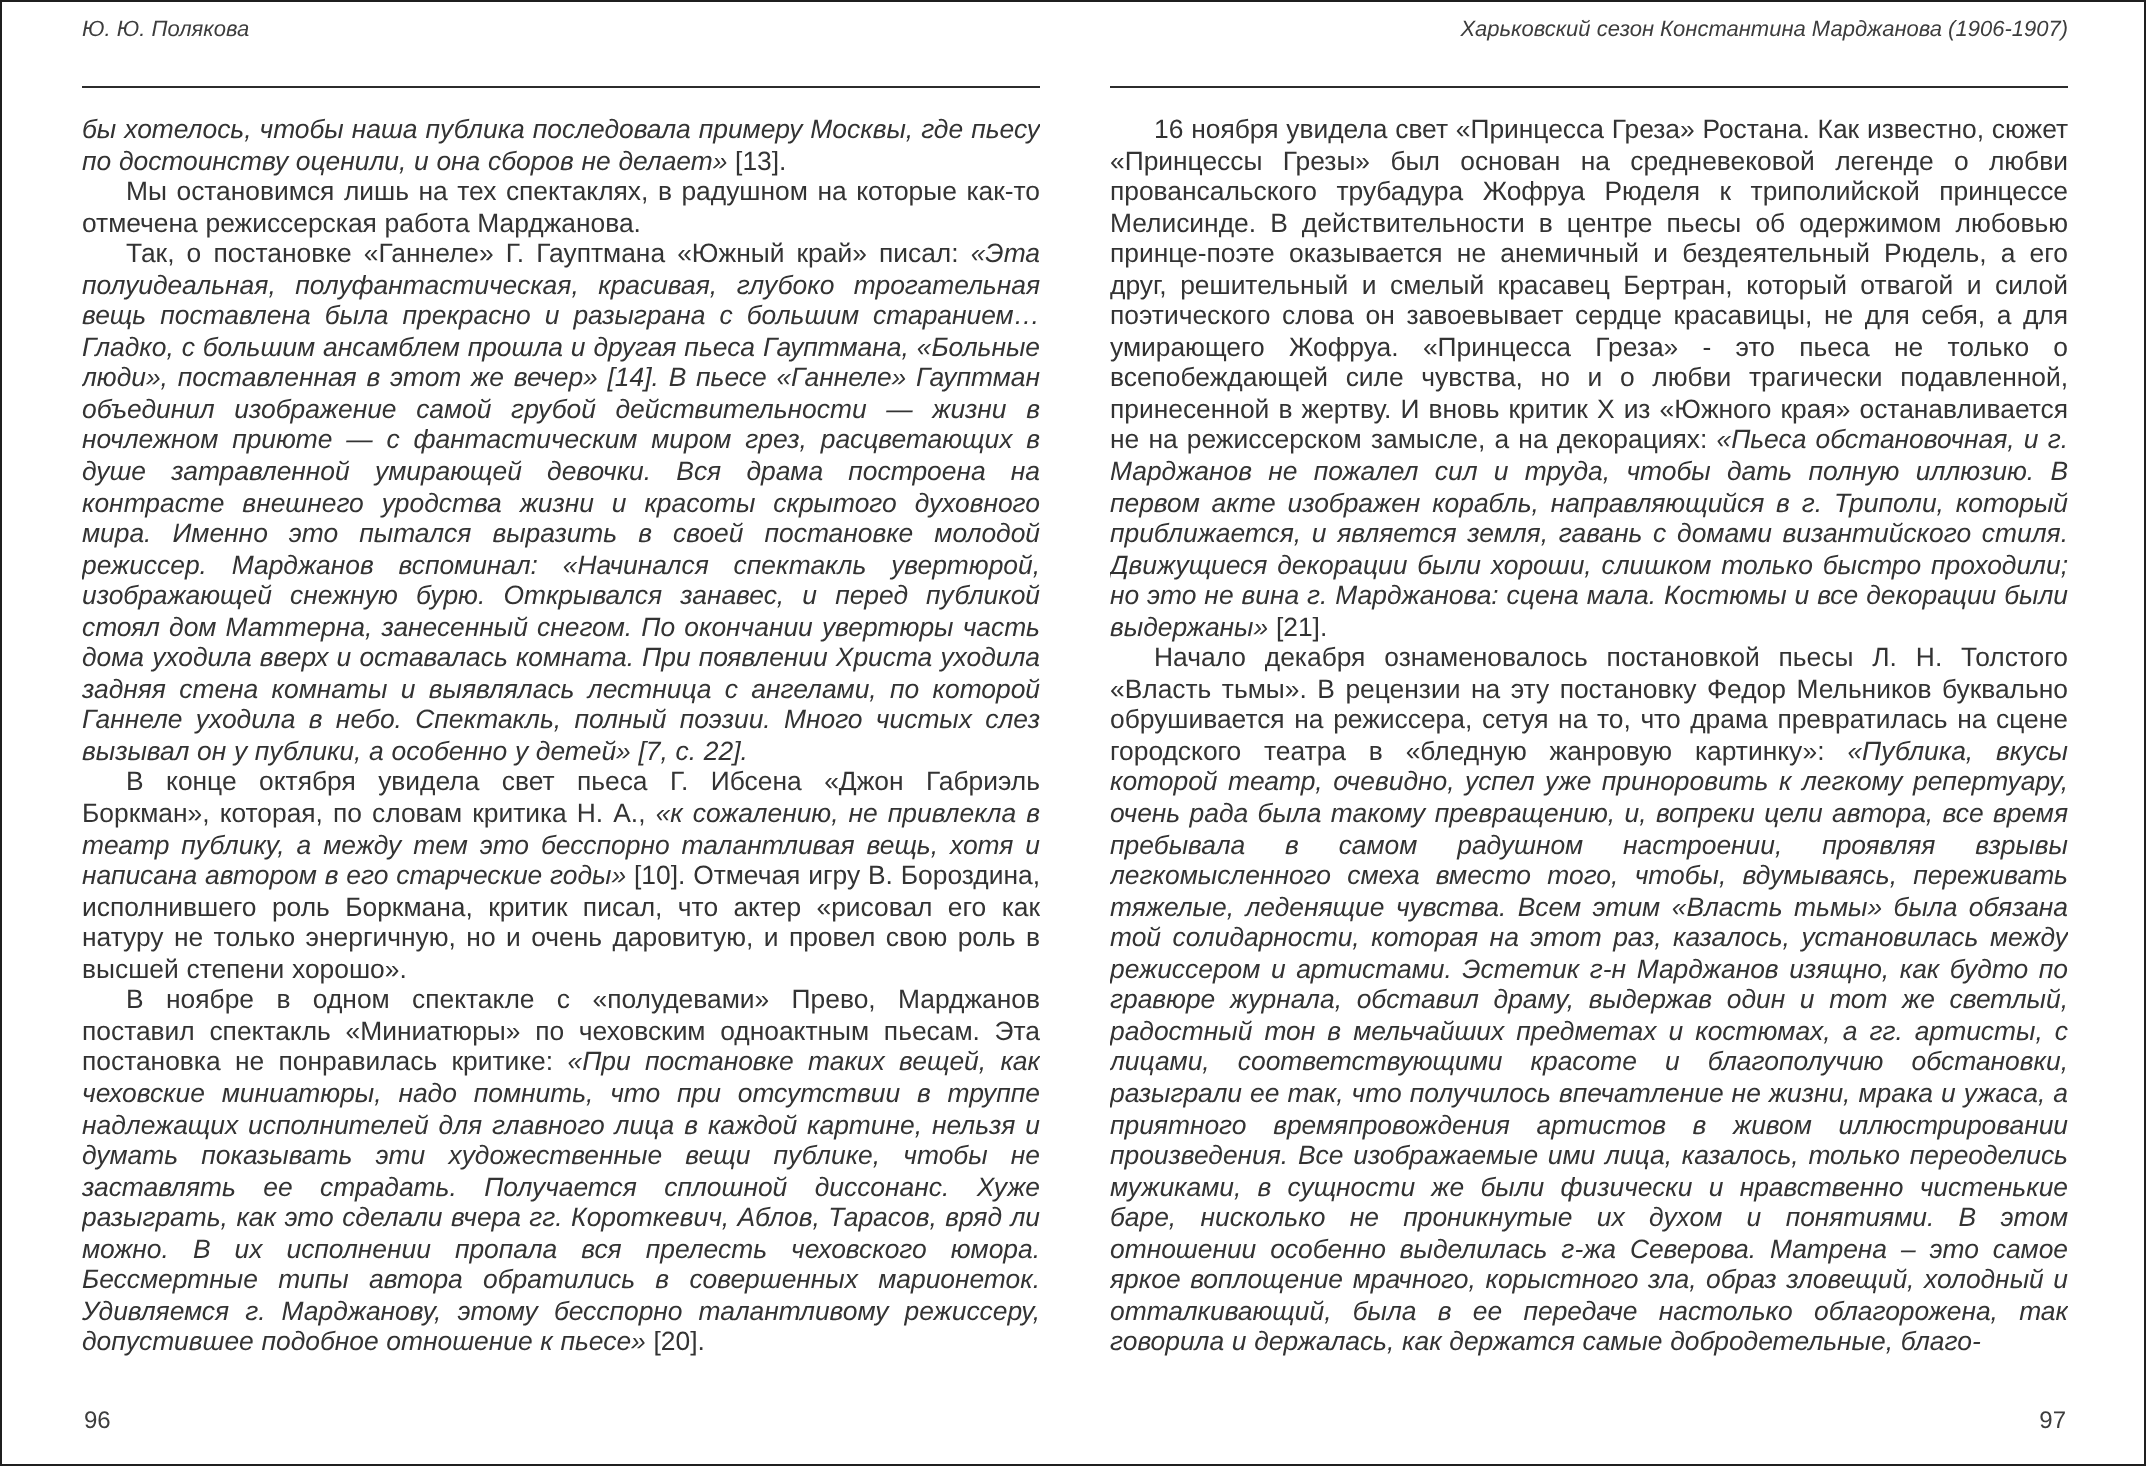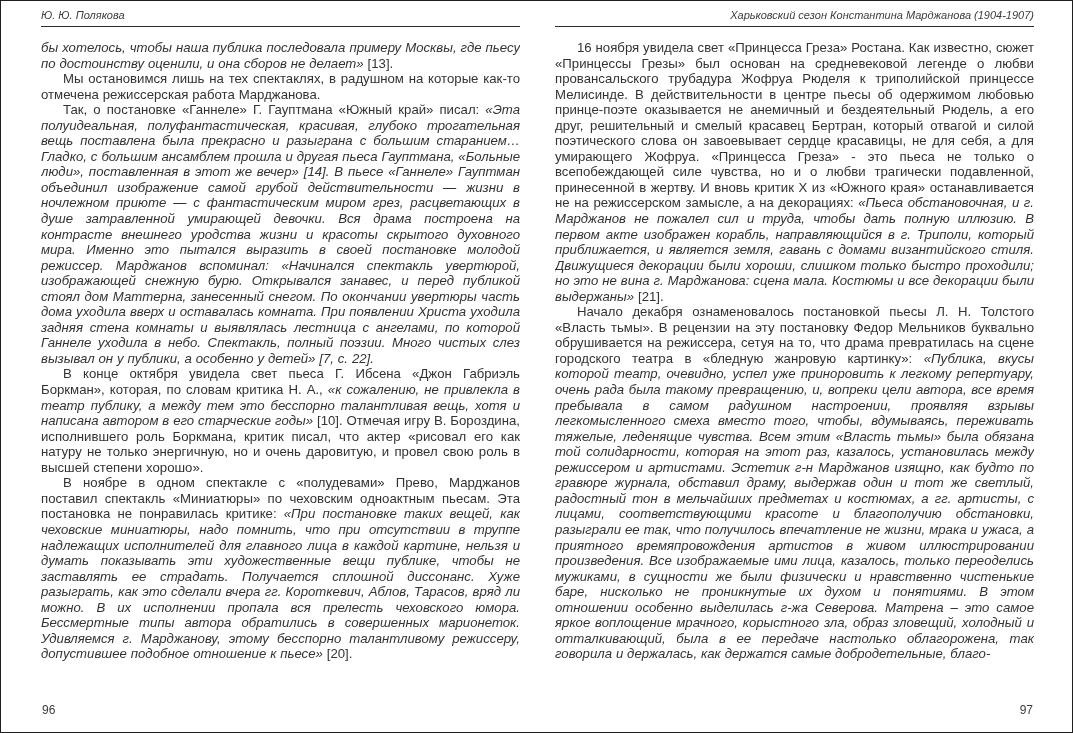--- a/index.html
+++ b/index.html
@@ -15,21 +15,21 @@
   .header {
     display:flex;
     gap:35px;
     padding:8px 38px 0 40px;
   }
   .header-cell {
     width:480px;
     font-size:11px;
     font-style:italic;
     color:#3d3d3d;
-    padding-bottom:5px;
+    padding-bottom:22px;
     border-bottom:1.5px solid #2c2c2c;
     white-space:nowrap;
     overflow:hidden;
   }
   .header-cell.right { text-align:right; }
   .columns {
     display:flex;
     gap:35px;
     padding:13px 38px 0 40px;
     justify-content:center;
@@ -56,21 +56,21 @@
   }
   .pagenum.left { left:41px; }
   .pagenum.right { right:39px; }
 </style>
 </head>
 <body>
 
 <div class="sheet">
   <div class="header">
     <div class="header-cell">Ю. Ю. Полякова</div>
-    <div class="header-cell right">Харьковский сезон Константина Марджанова (1904-1907)</div>
+    <div class="header-cell right">Харьковский сезон Константина Марджанова (1906-1907)</div>
   </div>
 
   <div class="columns">
     <div class="page-col">
         <p class="para"><span class="it">бы хотелось, чтобы наша публика последовала примеру Москвы, где пьесу по достоинству оценили, и она сборов не делает»</span><span> [13].</span></p>
         <p class="para indent"><span>Мы остановимся лишь на тех спектаклях, в радушном на которые как-то отмечена режиссерская работа Марджанова.</span></p>
         <p class="para indent"><span>Так, о постановке «Ганнеле» Г. Гауптмана «Южный край» писал: </span><span class="it">«Эта полуидеальная, полуфантастическая, красивая, глубоко трогательная вещь поставлена была прекрасно и разыграна с большим старанием… Гладко, с большим ансамблем прошла и другая пьеса Гауптмана, «Больные люди», поставленная в этот же вечер» [14]. В пьесе «Ганнеле» Гауптман объединил изображение самой грубой действительности — жизни в ночлежном приюте — с фантастическим миром грез, расцветающих в душе затравленной умирающей девочки. Вся драма построена на контрасте внешнего уродства жизни и красоты скрытого духовного мира. Именно это пытался выразить в своей постановке молодой режиссер. Марджанов вспоминал: «Начинался спектакль увертюрой, изображающей снежную бурю. Открывался занавес, и перед публикой стоял дом Маттерна, занесенный снегом. По окончании увертюры часть дома уходила вверх и оставалась комната. При появлении Христа уходила задняя стена комнаты и выявлялась лестница с ангелами, по которой Ганнеле уходила в небо. Спектакль, полный поэзии. Много чистых слез вызывал он у публики, а особенно у детей» [7, с. 22].</span></p>
         <p class="para indent"><span>В конце октября увидела свет пьеса Г. Ибсена «Джон Габриэль Боркман», которая, по словам критика Н. А., </span><span class="it">«к сожалению, не привлекла в театр публику, а между тем это бесспорно талантливая вещь, хотя и написана автором в его старческие годы»</span><span> [10]. Отмечая игру В. Бороздина, исполнившего роль Боркмана, критик писал, что актер «рисовал его как натуру не только энергичную, но и очень даровитую, и провел свою роль в высшей степени хорошо».</span></p>
         <p class="para indent"><span>В ноябре в одном спектакле с «полудевами» Прево, Марджанов поставил спектакль «Миниатюры» по чеховским одноактным пьесам. Эта постановка не понравилась критике: </span><span class="it">«При постановке таких вещей, как чеховские миниатюры, надо помнить, что при отсутствии в труппе надлежащих исполнителей для главного лица в каждой картине, нельзя и думать показывать эти художественные вещи публике, чтобы не заставлять ее страдать. Получается сплошной диссонанс. Хуже разыграть, как это сделали вчера гг. Короткевич, Аблов, Тарасов, вряд ли можно. В их исполнении пропала вся прелесть чеховского юмора. Бессмертные типы автора обратились в совершенных марионеток. Удивляемся г. Марджанову, этому бесспорно талантливому режиссеру, допустившее подобное отношение к пьесе»</span><span> [20].</span></p>
       </div>

